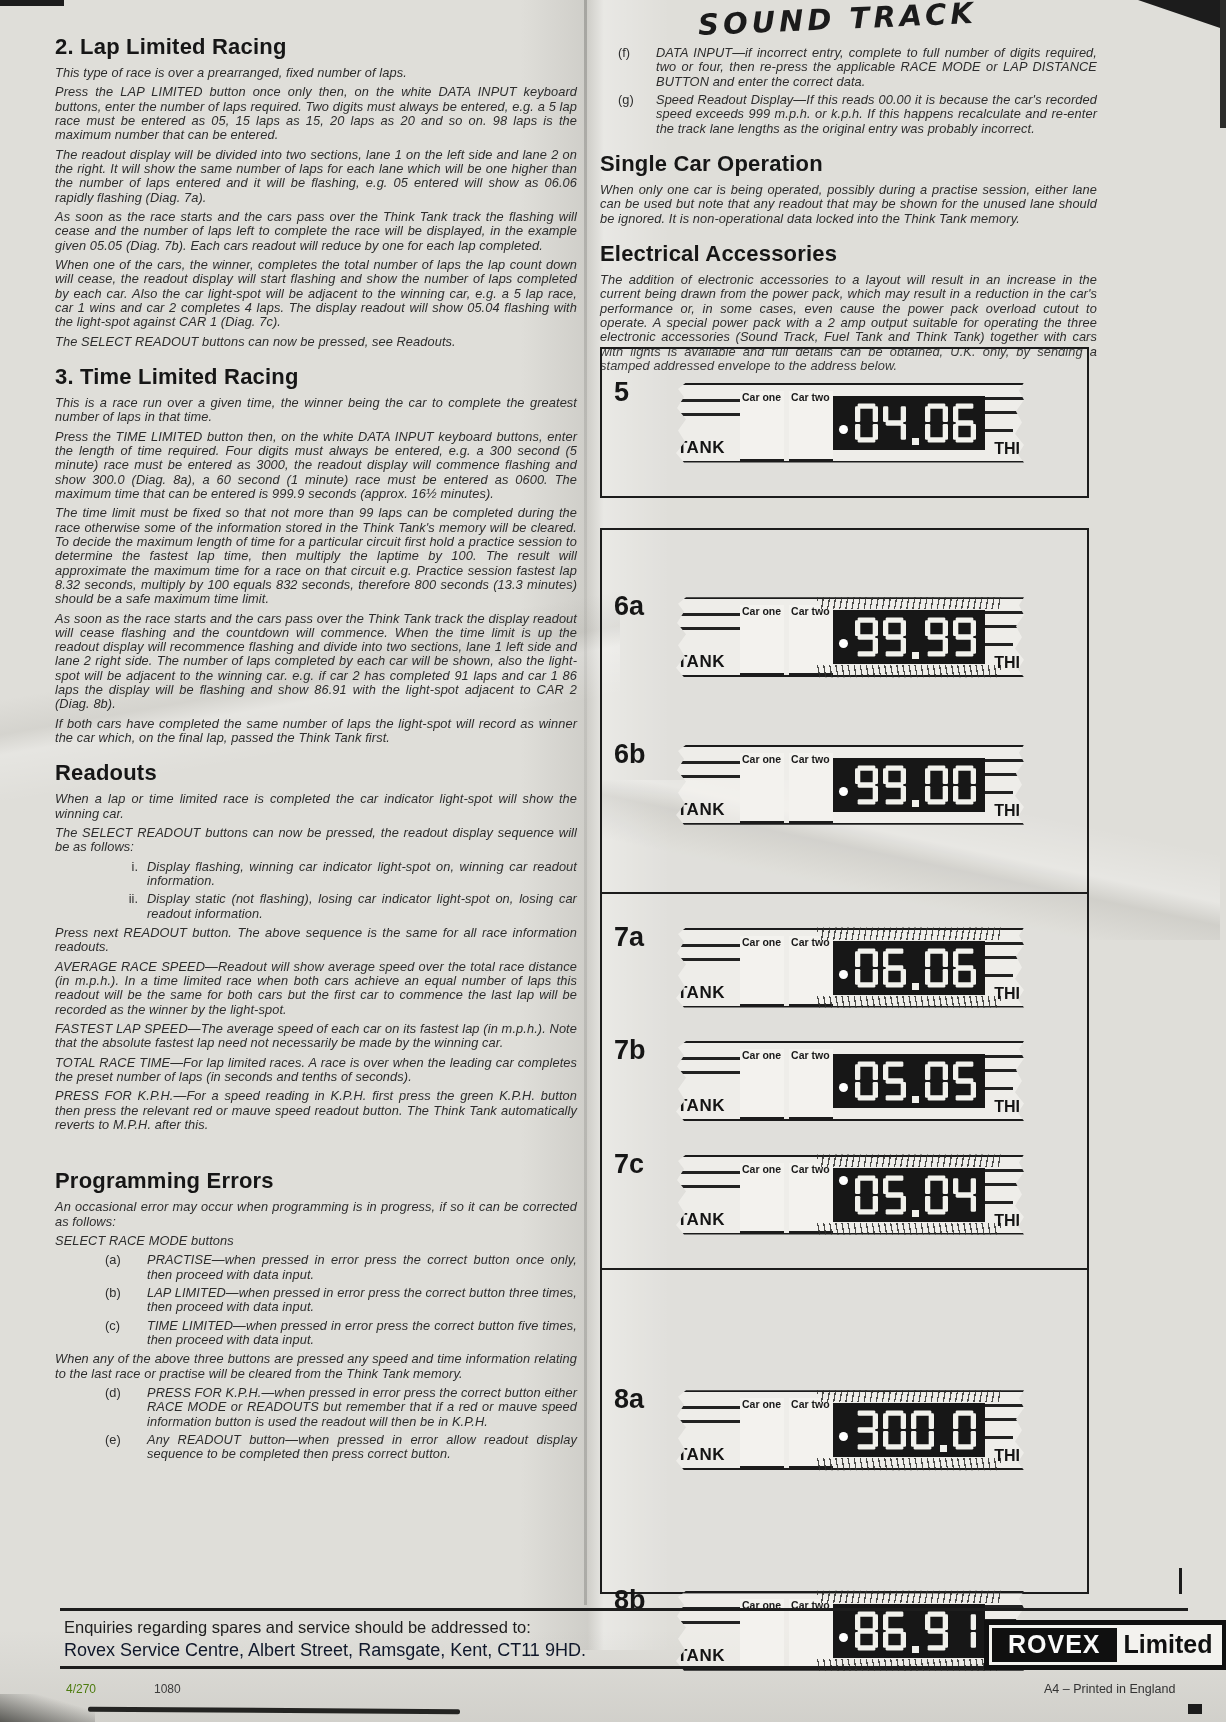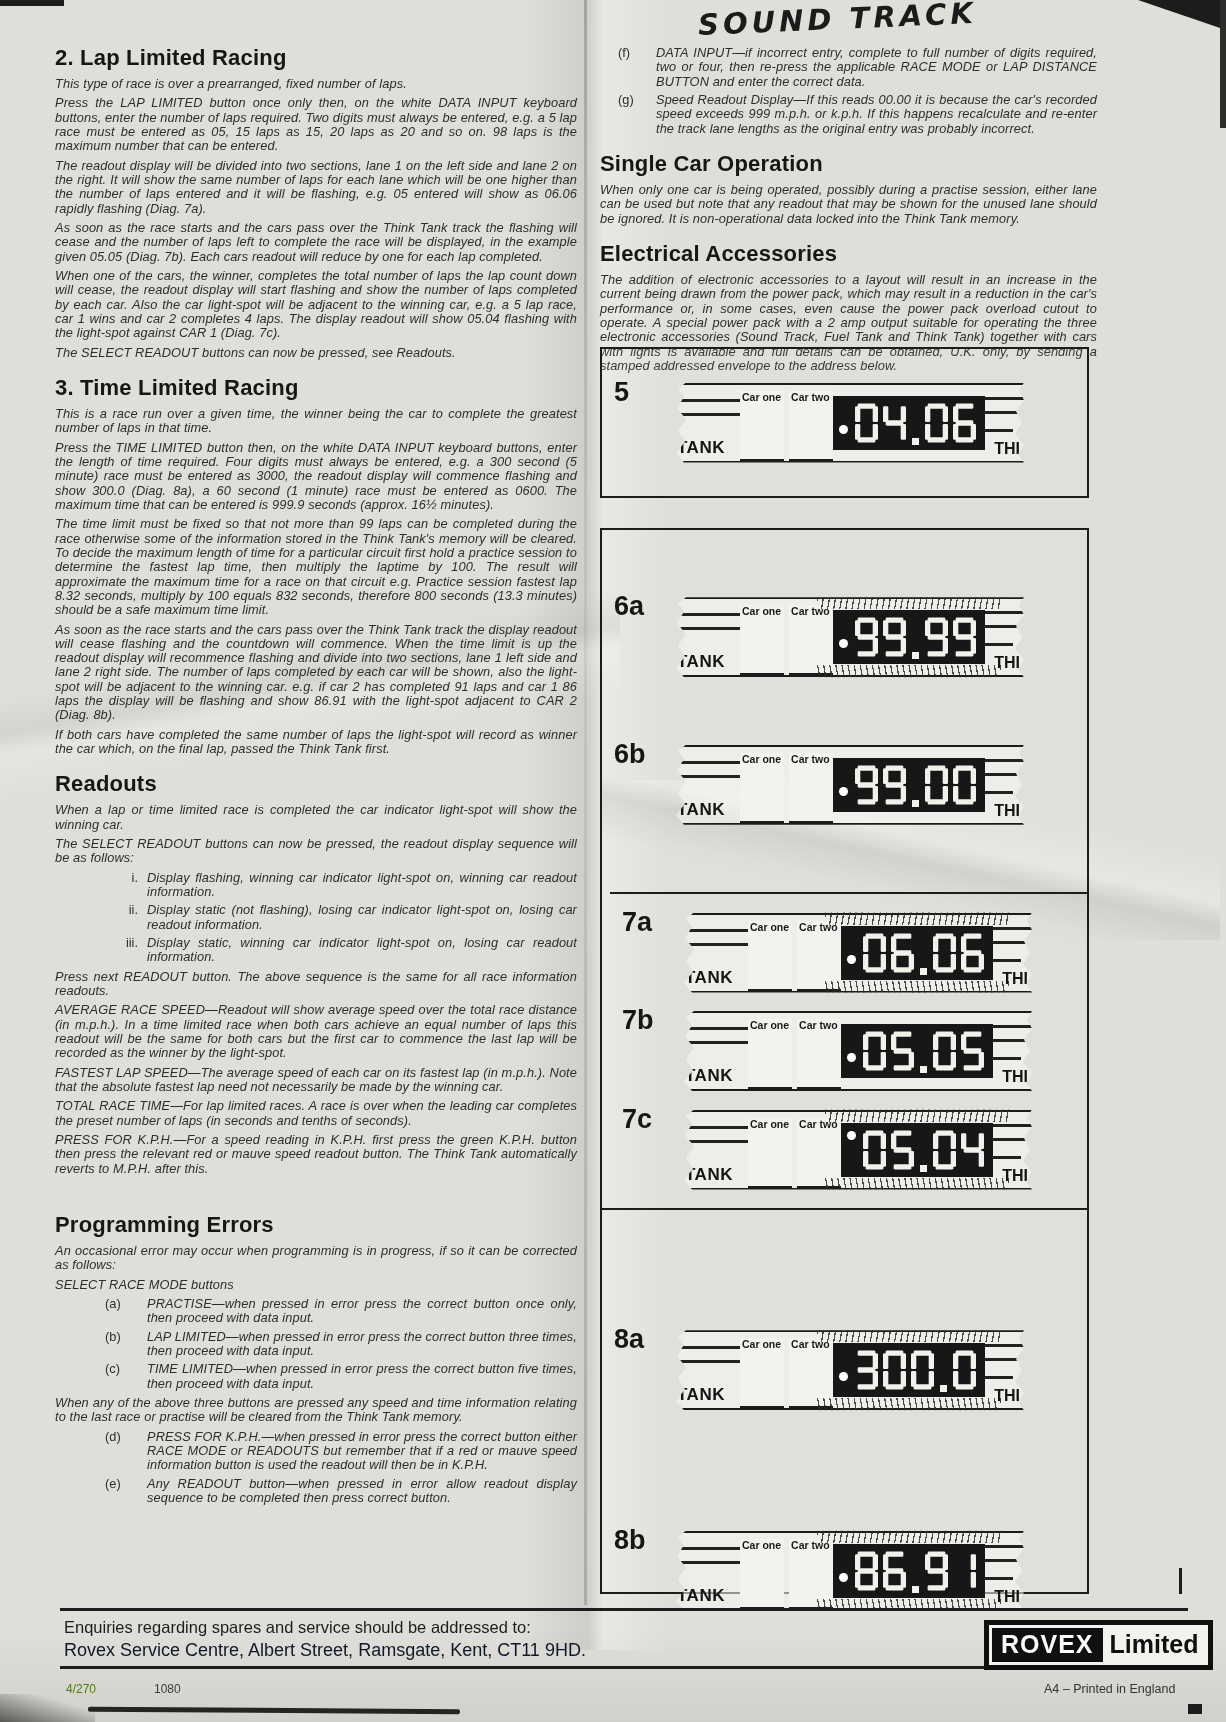--- a/index.html
+++ b/index.html
@@ -19,21 +19,21 @@
   .crease.c3 { left:600px; top:780px; width:620px; height:160px;
     background:linear-gradient(12deg, transparent 35%, rgba(120,118,110,.14) 50%, rgba(255,255,255,.25) 58%, transparent 75%); }
   .crease.c4 { left:0; top:1630px; width:1226px; height:92px;
     background:linear-gradient(180deg, transparent, rgba(110,108,100,.12)); }
 
   
   .col-left  { position:absolute; left:55px;  top:34px; width:522px; }
   .col-right { position:absolute; left:600px; top:42px; width:497px; }
 
   h2 { font-size:22px; font-weight:700; color:#161616; margin:15px 0 6px; letter-spacing:.2px; }
-  .col-left h2:first-child { margin-top:11px; }
+  .col-left h2:first-child { margin-top:0; }
   h2.prog-errors { margin-top:36px; }
   .para, .mtext { font-size:12.8px; line-height:1.12; letter-spacing:.1px;font-style:italic; }
   .para { text-align:justify; margin:5px 0; }
   .plain-line { text-align:left; }
   .mrow { display:flex; margin:4px 0; }
   .marker { flex:0 0 38px; font-size:12.8px; line-height:1.12; }
   .mtext { flex:1; text-align:justify; }
   .seq { margin-left:60px; }
   .seq .marker { flex-basis:32px; text-align:right; padding-right:9px; box-sizing:border-box; }
   .abc { margin-left:50px; }
@@ -47,21 +47,21 @@
     transform:rotate(-2.5deg); }
 
   
   .dbox { position:absolute; left:600px; width:489px; border:2.5px solid #1c1c1c; box-sizing:border-box;
     background:rgba(255,255,255,.06); }
   .dbox-0 { top:347px; height:151px; }
   .dbox-1 { top:528px; height:1066px; }
   .dgroup { display:flex; flex-direction:column; justify-content:space-evenly; box-sizing:border-box; }
   .dbox-0 .dgroup { height:100%; }
   .dbox-1 .dgroup-0 { height:362px; }
-  .dbox-1 .dgroup-1 { height:316px;margin-left:8px; }
+  .dbox-1 .dgroup-1 { height:376px; }
   .dbox-1 .dgroup-2 { height:523px; }
   .dbox-1 .dgroup + .dgroup { border-top:2.5px solid #1c1c1c; }
   .ditem { position:relative; padding-left:72px; }
   .dlabel { position:absolute; left:12px; top:-6px; font-size:27px; font-weight:700; color:#161616; }
 
   .strip { position:relative; width:350px; height:80px; display:flex; align-items:stretch;
     border-top:2.5px solid #1b1b1b; border-bottom:2.5px solid #1b1b1b; box-sizing:border-box;
     background:rgba(249,248,244,.55);
     clip-path:polygon(12px 0%, 100% 0%, calc(100% - 5px) 10%, 100% 22%, calc(100% - 8px) 36%,
       calc(100% - 2px) 50%, calc(100% - 9px) 64%, 100% 78%, calc(100% - 6px) 90%, 100% 100%,
@@ -91,21 +91,21 @@
   
   .rule-top    { position:absolute; left:60px; top:1608px; width:1128px; height:3px; background:#1d1d1d; }
   .rule-bottom { position:absolute; left:60px; top:1666px; width:1128px; height:3px; background:#1d1d1d; }
   .enq1 { position:absolute; left:64px; top:1618px; font-size:16.5px; color:#1d1d1d; }
   .enq2 { position:absolute; left:64px; top:1640px; font-size:18px; font-weight:400; color:#0f172a; }
   .code-left  { position:absolute; left:66px;  top:1682px; font-size:12px; color:#4d7c0f; }
   .code-right { position:absolute; left:154px; top:1682px; font-size:12px; color:#3c3c3c; }
   .logo { position:absolute; left:984px; top:1620px; display:flex; align-items:stretch;
     border:5px solid #101010; background:#f3f2ee; padding:3px; z-index:3; }
   .logo .rovex { background:#101010; color:#fafafa; font-weight:800; font-size:25px;
-    letter-spacing:1px; padding:2px 9px 3px; }
+    letter-spacing:1px; padding:2px 16px 3px; }
   .logo .limited { color:#101010; font-weight:800; font-size:25px; padding:2px 7px 3px; }
   .printed { position:absolute; left:1044px; top:1682px; font-size:12.5px; color:#333; }
 
   
   .fold { position:absolute; left:584px; top:0; width:3px; height:1605px;
     background:linear-gradient(180deg, rgba(70,70,66,.30), rgba(70,70,66,.08) 40%, rgba(70,70,66,.26)); }
   .art { position:absolute; background:#1c1c1c; }
   .art-tl { left:0; top:0; width:64px; height:6px; }
   .art-tr { right:0; top:0; width:88px; height:30px; clip-path:polygon(0 0,100% 0,100% 100%); }
   .art-re { right:0; top:0; width:6px; height:128px; background:#2c2c2a; }
@@ -155,24 +155,20 @@
       </div>
     <div class="seq">
         <div class="mrow">
           <span class="marker">i.</span>
           <div class="mtext">Display flashing, winning car indicator light-spot on, winning car readout information.</div>
         </div>
         <div class="mrow">
           <span class="marker">ii.</span>
           <div class="mtext">Display static (not flashing), losing car indicator light-spot on, losing car readout information.</div>
         </div>
-        <div class="mrow">
-          <span class="marker">iii.</span>
-          <div class="mtext">Display static, winning car indicator light-spot on, losing car readout information.</div>
-        </div>
       </div>
     <p class="para">Press next READOUT button. The above sequence is the same for all race information readouts.</p>
     <div>
         <p class="para">AVERAGE RACE SPEED—Readout will show average speed over the total race distance (in m.p.h.). In a time limited race when both cars achieve an equal number of laps this readout will be the same for both cars but the first car to commence the last lap will be recorded as the winner by the light-spot.</p>
         <p class="para">FASTEST LAP SPEED—The average speed of each car on its fastest lap (in m.p.h.). Note that the absolute fastest lap need not necessarily be made by the winning car.</p>
         <p class="para">TOTAL RACE TIME—For lap limited races. A race is over when the leading car completes the preset number of laps (in seconds and tenths of seconds).</p>
         <p class="para">PRESS FOR K.P.H.—For a speed reading in K.P.H. first press the green K.P.H. button then press the relevant red or mauve speed readout button. The Think Tank automatically reverts to M.P.H. after this.</p>
       </div>
 
     <h2 class="prog-errors">Programming Errors</h2>

